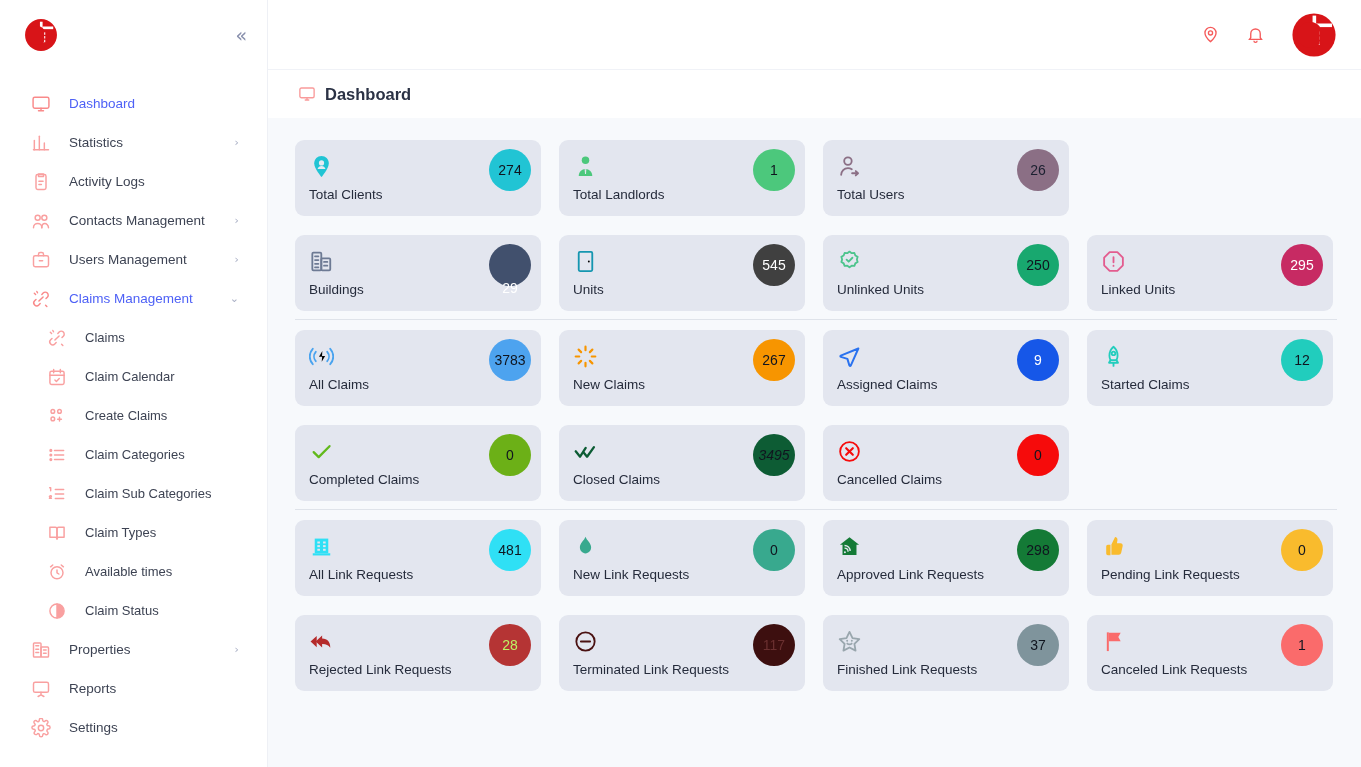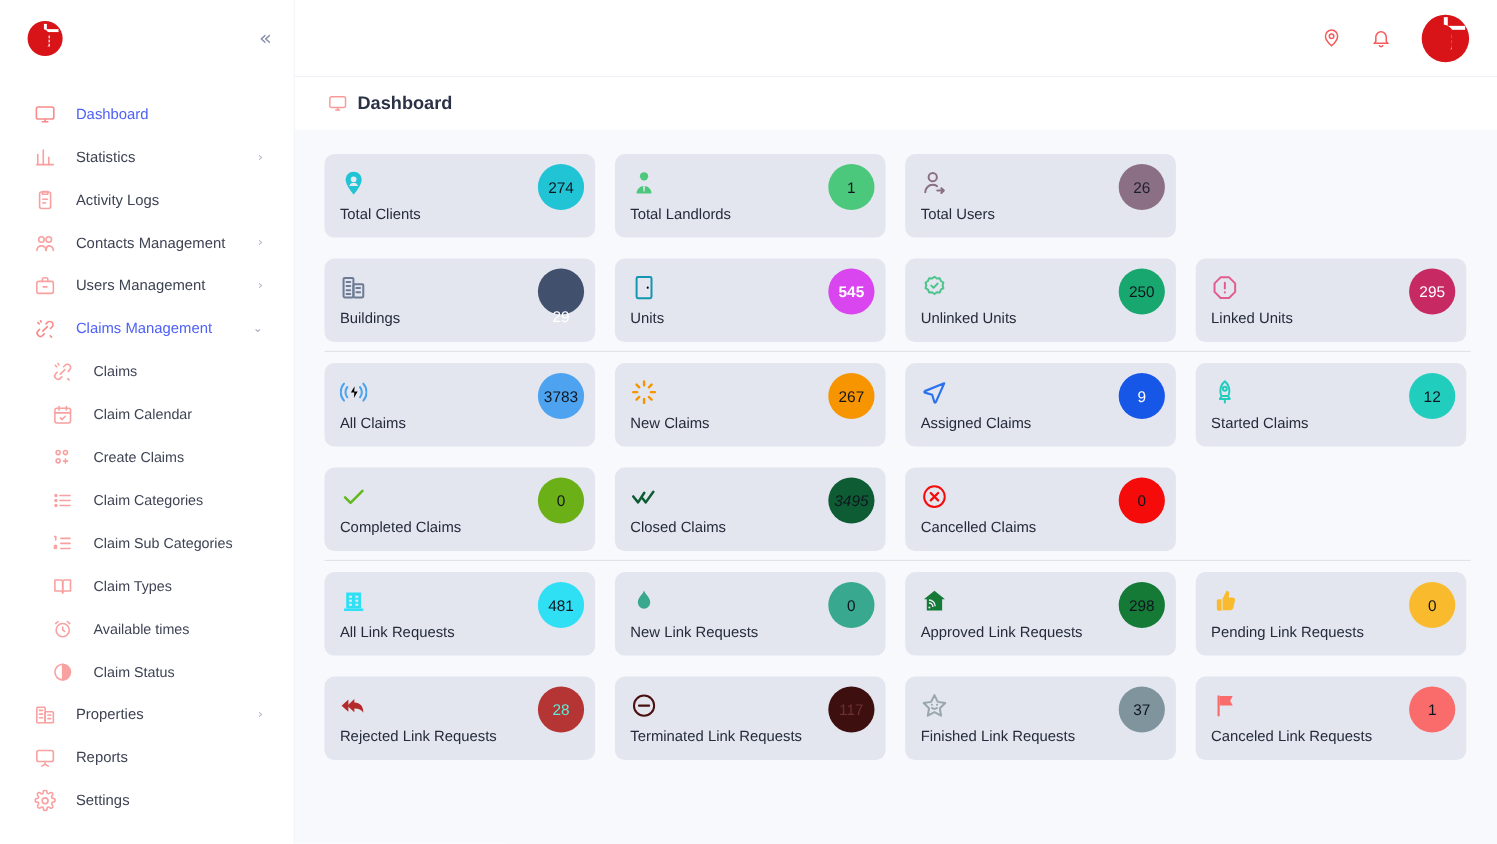--- a/index.html
+++ b/index.html
@@ -473,21 +473,21 @@
               </div>
             </div>
             <div class="card">
               <div class="cic">
                 <svg width="25" height="25" viewBox="0 0 24 24" fill="none" stroke="#1596b0" stroke-width="1.75" stroke-linecap="round" stroke-linejoin="round">
                   <rect x="5.5" y="2.8" width="13" height="18.4" rx="1.2"></rect>
                   <circle cx="15.2" cy="12" r=".9" fill="currentColor" stroke="none"></circle>
                 </svg>
               </div>
               <div class="ctitle">Units</div>
-              <div class="badge" style="background: #d946ef; font-weight: bold;">
+              <div class="badge" style="background: #404040;">
                 <span style="color: rgb(255, 255, 255);">545</span>
               </div>
             </div>
             <div class="card">
               <div class="cic">
                 <svg width="25" height="25" viewBox="0 0 24 24" fill="none" stroke="#4cc48c" stroke-width="1.75" stroke-linecap="round" stroke-linejoin="round">
                   <path d="M12 2.5l2.1 1.5 2.6-.2.9 2.4 2.2 1.3-.7 2.5.7 2.5-2.2 1.3-.9 2.4-2.6-.2L12 17.5l-2.1-1.5-2.6.2-.9-2.4-2.2-1.3.7-2.5-.7-2.5 2.2-1.3.9-2.4 2.6.2z"></path>
                   <path d="M9.2 10.2l2 2 3.6-3.8"></path>
                 </svg>
               </div>
@@ -658,21 +658,21 @@
             </div>
             <div class="card">
               <div class="cic">
                 <svg width="25" height="25" viewBox="0 0 24 24" fill="#b52b2b">
                   <path d="M7.4 6.6L1.5 12l5.9 5.4v-3c-.1 0 0 0 0 0z"></path>
                   <path d="M12.6 6.2L6.4 12l6.2 5.8v-3.3c3.6-.1 6.1 1 7.8 3.6.2-5.5-2.6-8.6-7.8-8.9z"></path>
                 </svg>
               </div>
               <div class="ctitle">Rejected Link Requests</div>
               <div class="badge" style="background: rgb(181, 52, 52);">
-                <span style="color: #5eead4; text-align: right;">28</span>
+                <span style="color: #bef264; text-align: right;">28</span>
               </div>
             </div>
             <div class="card">
               <div class="cic">
                 <svg width="25" height="25" viewBox="0 0 24 24" fill="none" stroke="#4a1111" stroke-width="1.75" stroke-linecap="round" stroke-linejoin="round">
                   <circle cx="12" cy="12" r="8.8"></circle>
                   <path d="M7.6 12h8.8" stroke-width="1.9"></path>
                 </svg>
               </div>
               <div class="ctitle">Terminated Link Requests</div>

